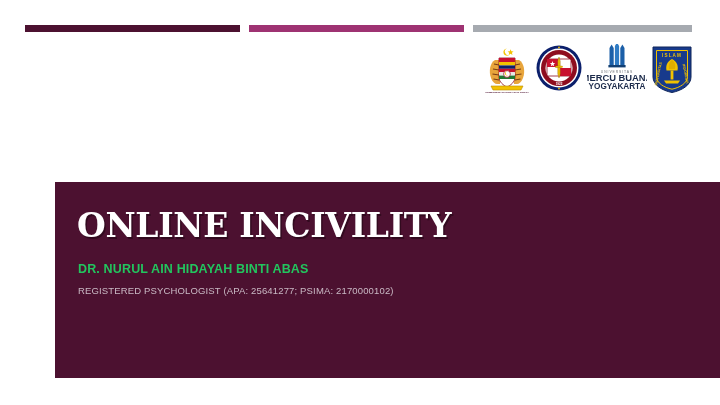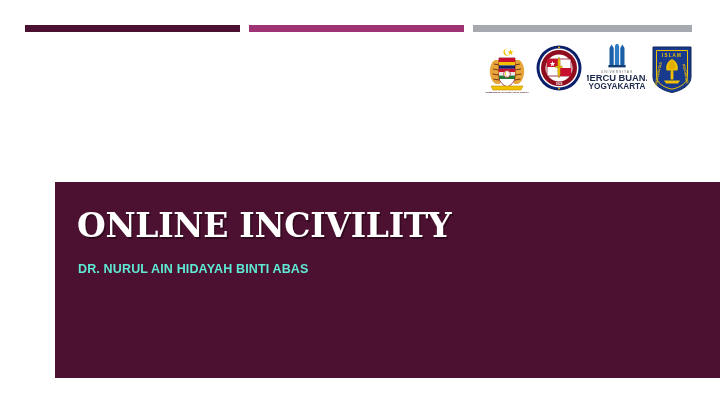--- a/index.html
+++ b/index.html
@@ -72,21 +72,21 @@
     left: 23px;
     color: #E8DCE4;
     font-family: "Liberation Sans", sans-serif;
     letter-spacing: 0.15px;
     white-space: nowrap;
   }
   #subtitle-name {
     top: 80px;
     font-size: 12.5px;
     font-weight: bold;
-    color: #5eead4;
+    color: #22c55e;
   }
   #subtitle-credentials {
     top: 103px;
     font-size: 9.5px;
     font-weight: normal;
     color: #C9B9C4;
   }
   #subtitle-faculty {
     top: 126px;
     font-size: 9.5px;
@@ -189,17 +189,18 @@
     </div>
 
   </div>
 
   <div id="title-block">
 
     <div id="slide-title">ONLINE INCIVILITY</div>
 
     <div class="subtitle" id="subtitle-name">DR. NURUL AIN HIDAYAH BINTI ABAS</div>
 
+    <div class="subtitle" id="subtitle-credentials">REGISTERED PSYCHOLOGIST (APA: 25641277; PSIMA: 2170000102)</div>
 
 
   </div>
 
 </div>
 
 </body></html>

